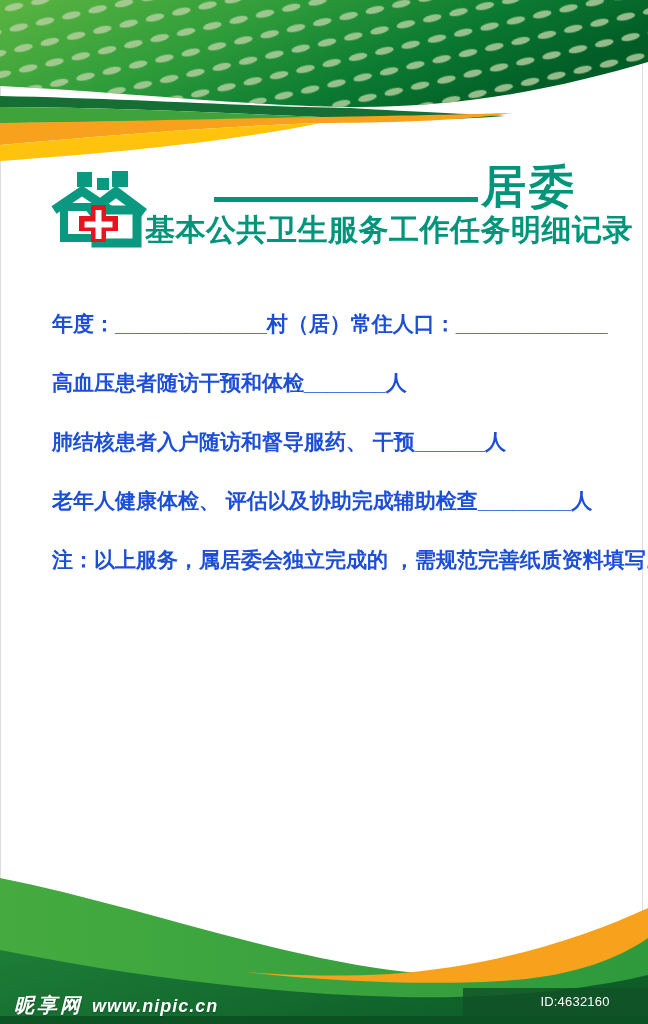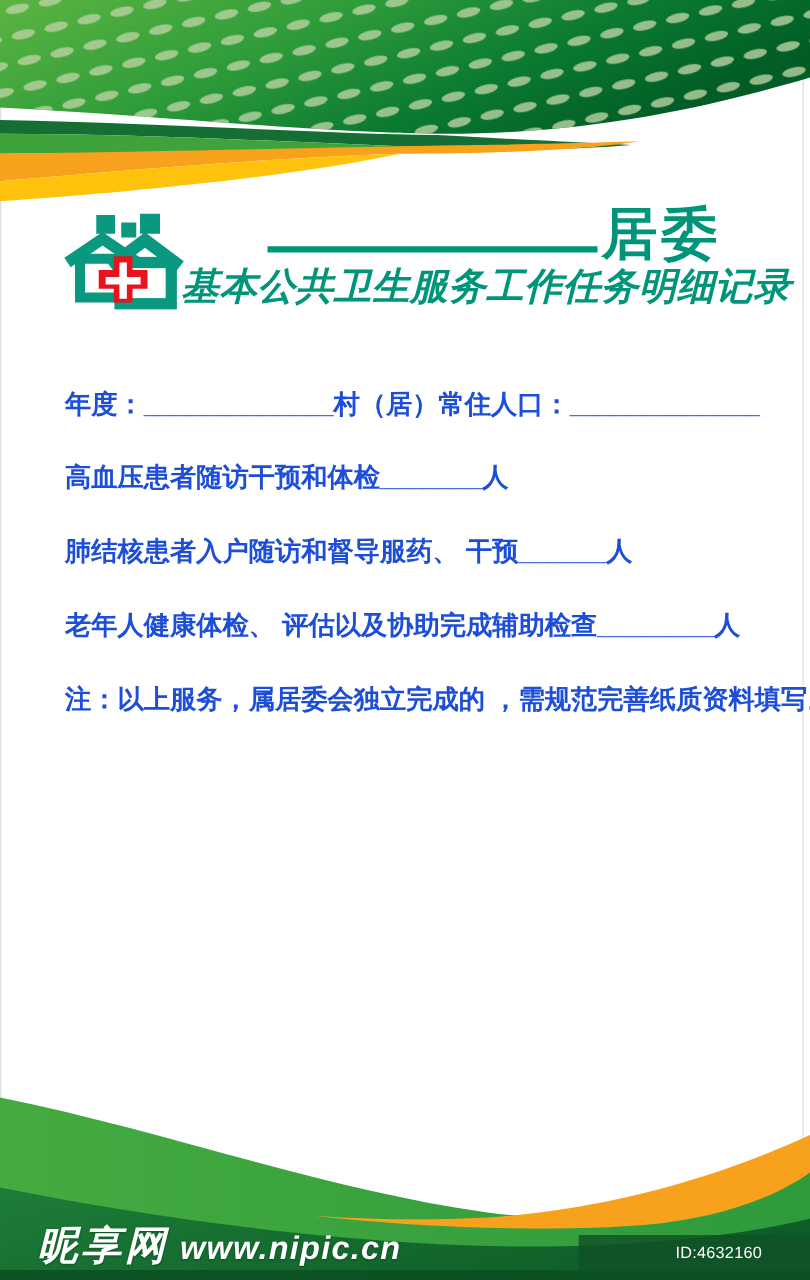--- a/index.html
+++ b/index.html
@@ -11,26 +11,26 @@
   .edge{position:absolute;top:0;bottom:0;width:1px;background:#dedede;z-index:1;}
   .edge-left{left:0;}
   .edge-right{left:642px;}
   .top-banner,.footer-banner{position:absolute;left:0;z-index:2;display:block;}
   .top-banner{top:0;}
   .footer-banner{bottom:0;}
   .header{position:absolute;left:0;top:0;width:648px;z-index:3;}
   .logo{position:absolute;left:50px;top:160px;}
   .org-blank{position:absolute;left:214px;top:197px;width:264px;height:5px;background:#00957a;}
   .org-suffix{position:absolute;left:481px;top:164px;font-size:45px;line-height:1;font-weight:bold;color:#00957a;letter-spacing:3px;}
-  .main-title{position:absolute;left:145px;top:213px;margin:0;font-size:30px;line-height:1.1;font-weight:bold;color:#00957a;letter-spacing:0.5px;white-space:pre;font-style:italic;}
+  .main-title{position:absolute;left:145px;top:213px;margin:0;font-size:30px;line-height:1.1;font-weight:bold;color:#00957a;letter-spacing:0.5px;white-space:pre;}
   .form-body{position:absolute;left:52px;top:294px;right:10px;z-index:3;}
   .form-line{height:59px;line-height:59px;font-size:21px;font-weight:bold;color:#1d4ed8;white-space:pre;}
   .watermark{position:absolute;left:14px;bottom:5px;z-index:4;display:flex;align-items:baseline;gap:9px;color:#fff;font-style:italic;font-weight:bold;}
-  .wm-name{font-size:32px;letter-spacing:3px;text-shadow:0 1px 2px rgba(0,40,15,.45);margin-left:16px;}
-  .wm-url{font-size:26px;letter-spacing:1px;text-shadow:0 1px 2px rgba(0,40,15,.45);}
+  .wm-name{font-size:20px;letter-spacing:3px;text-shadow:0 1px 2px rgba(0,40,15,.45);}
+  .wm-url{font-size:18px;letter-spacing:1px;text-shadow:0 1px 2px rgba(0,40,15,.45);}
   .id-bar{position:absolute;right:0;bottom:8px;z-index:4;width:224px;height:28px;line-height:28px;
     background:rgba(16,80,38,.82);color:#fff;font-size:13px;text-align:center;letter-spacing:0.2px;}
 </style>
 </head>
 <body>
 
 <div class="poster">
 
   <div class="edge edge-left"></div>
   <div class="edge edge-right"></div>

